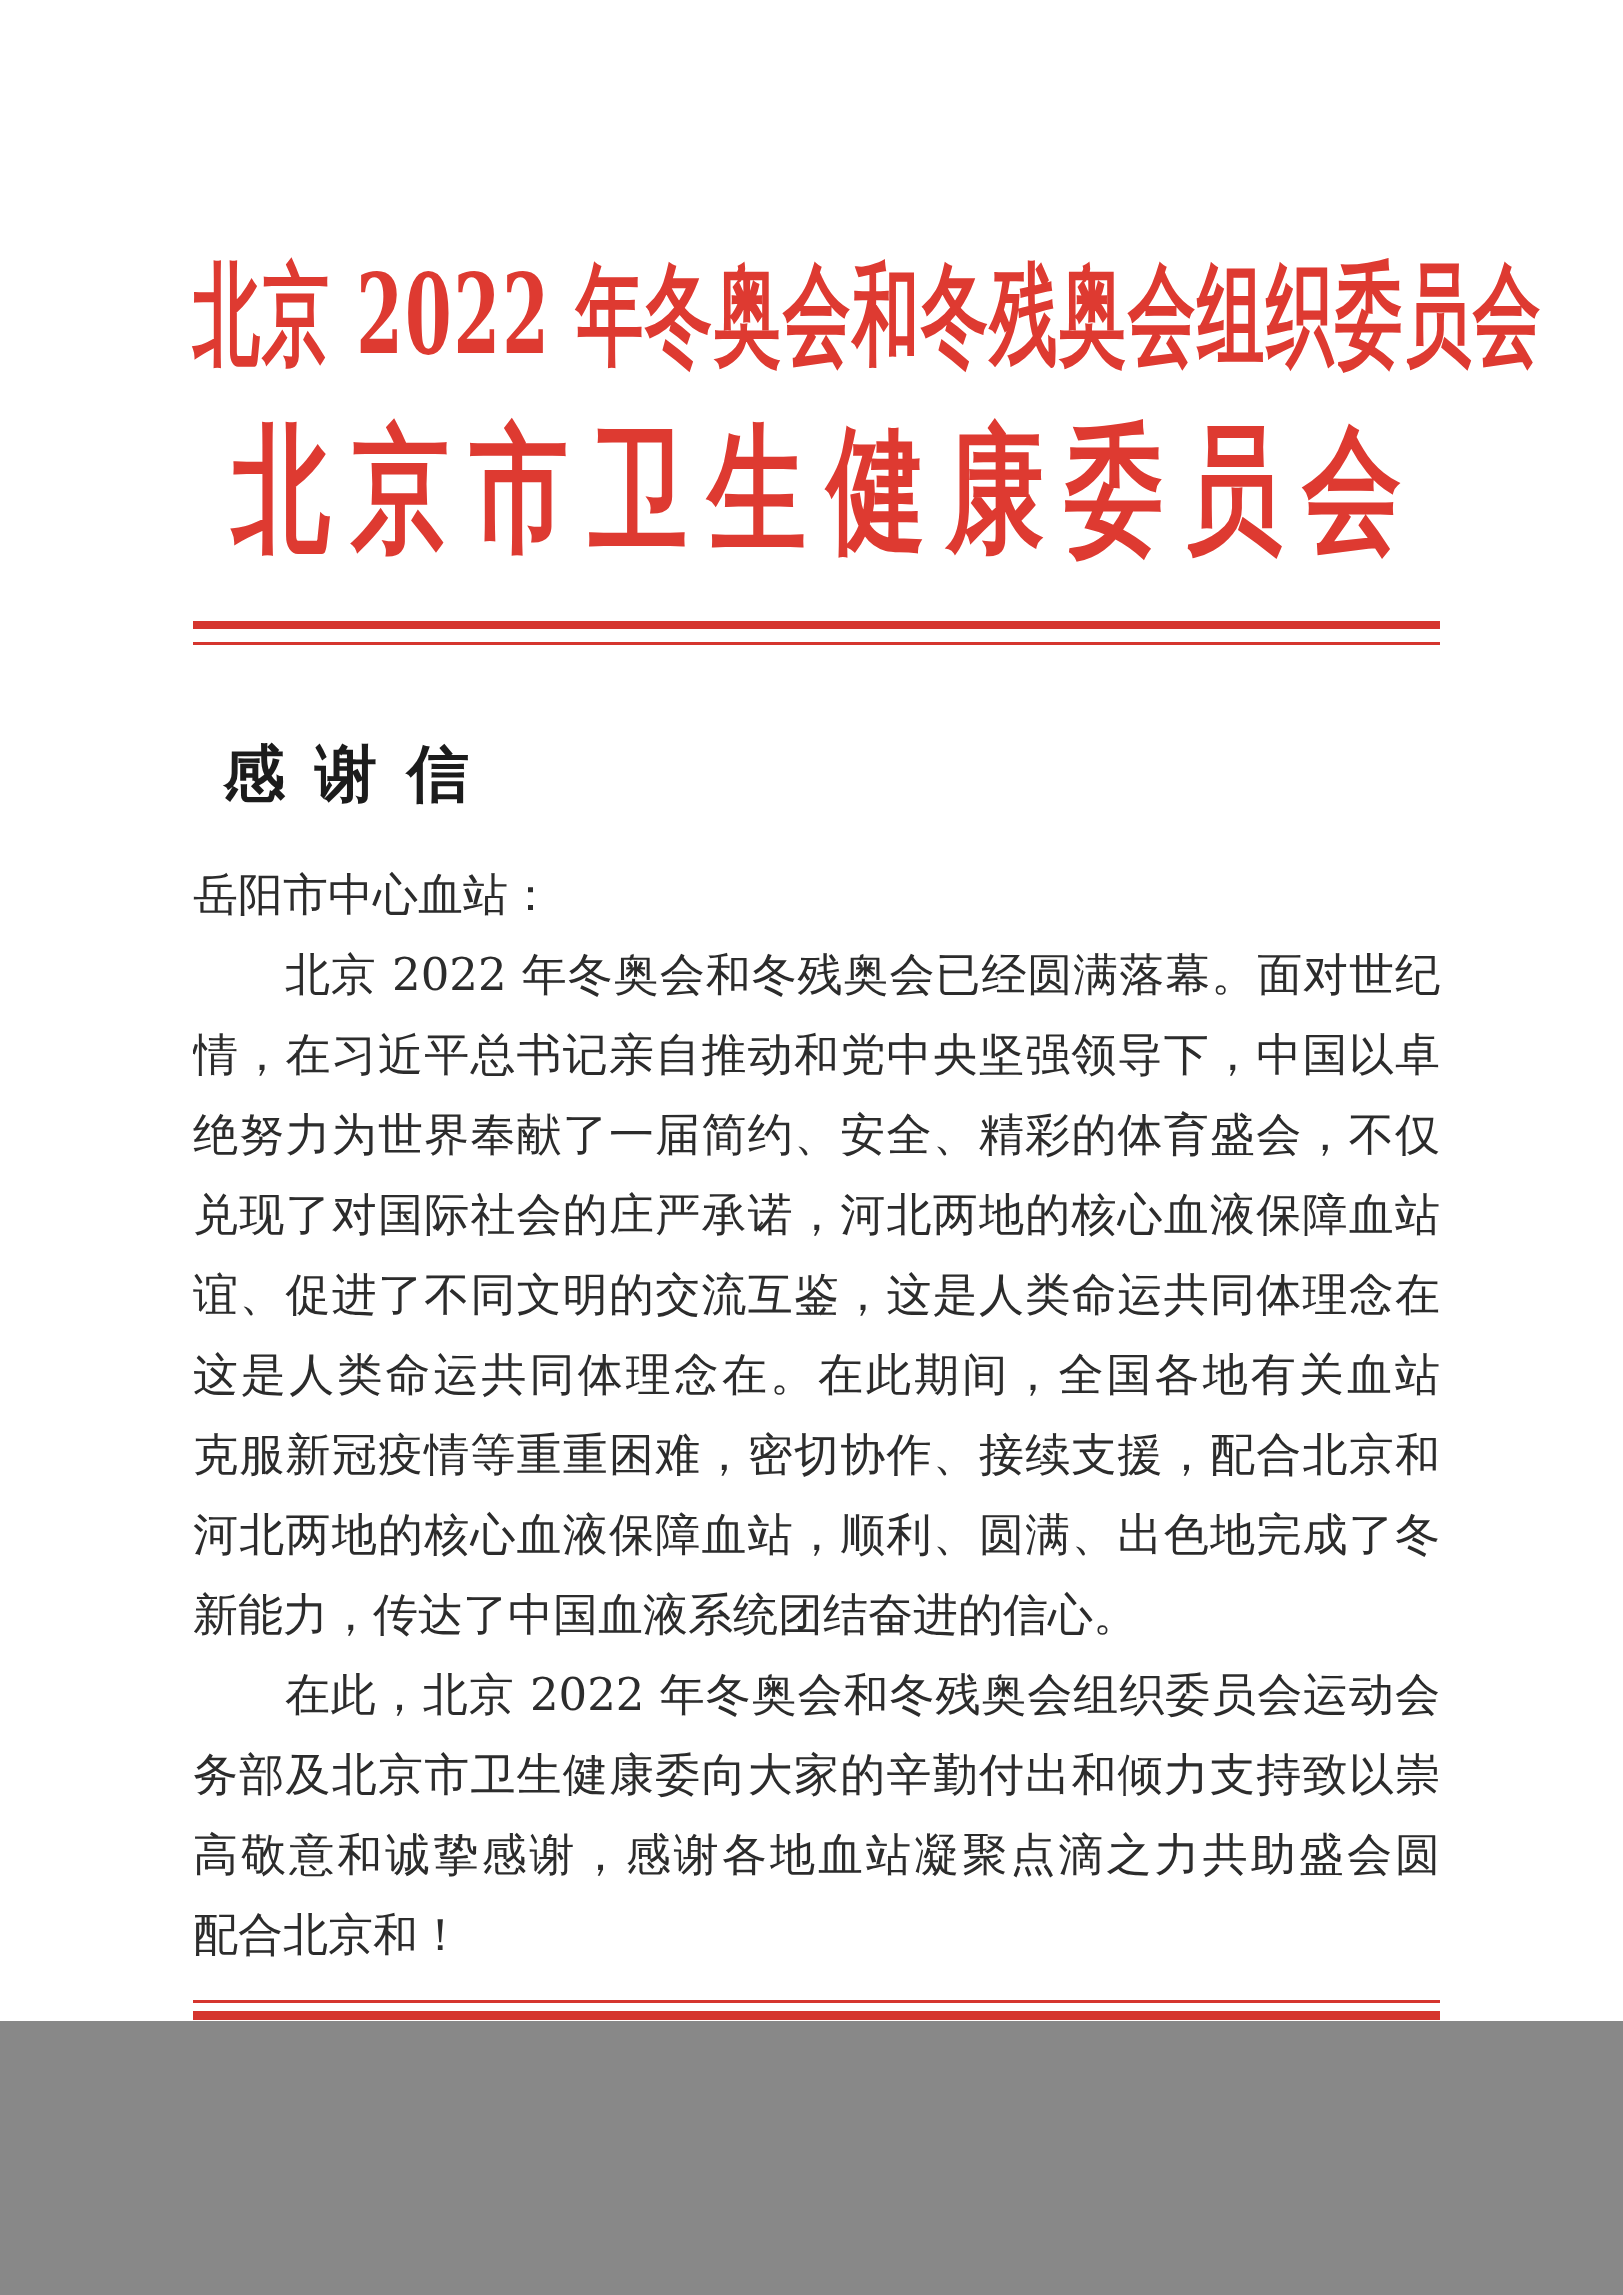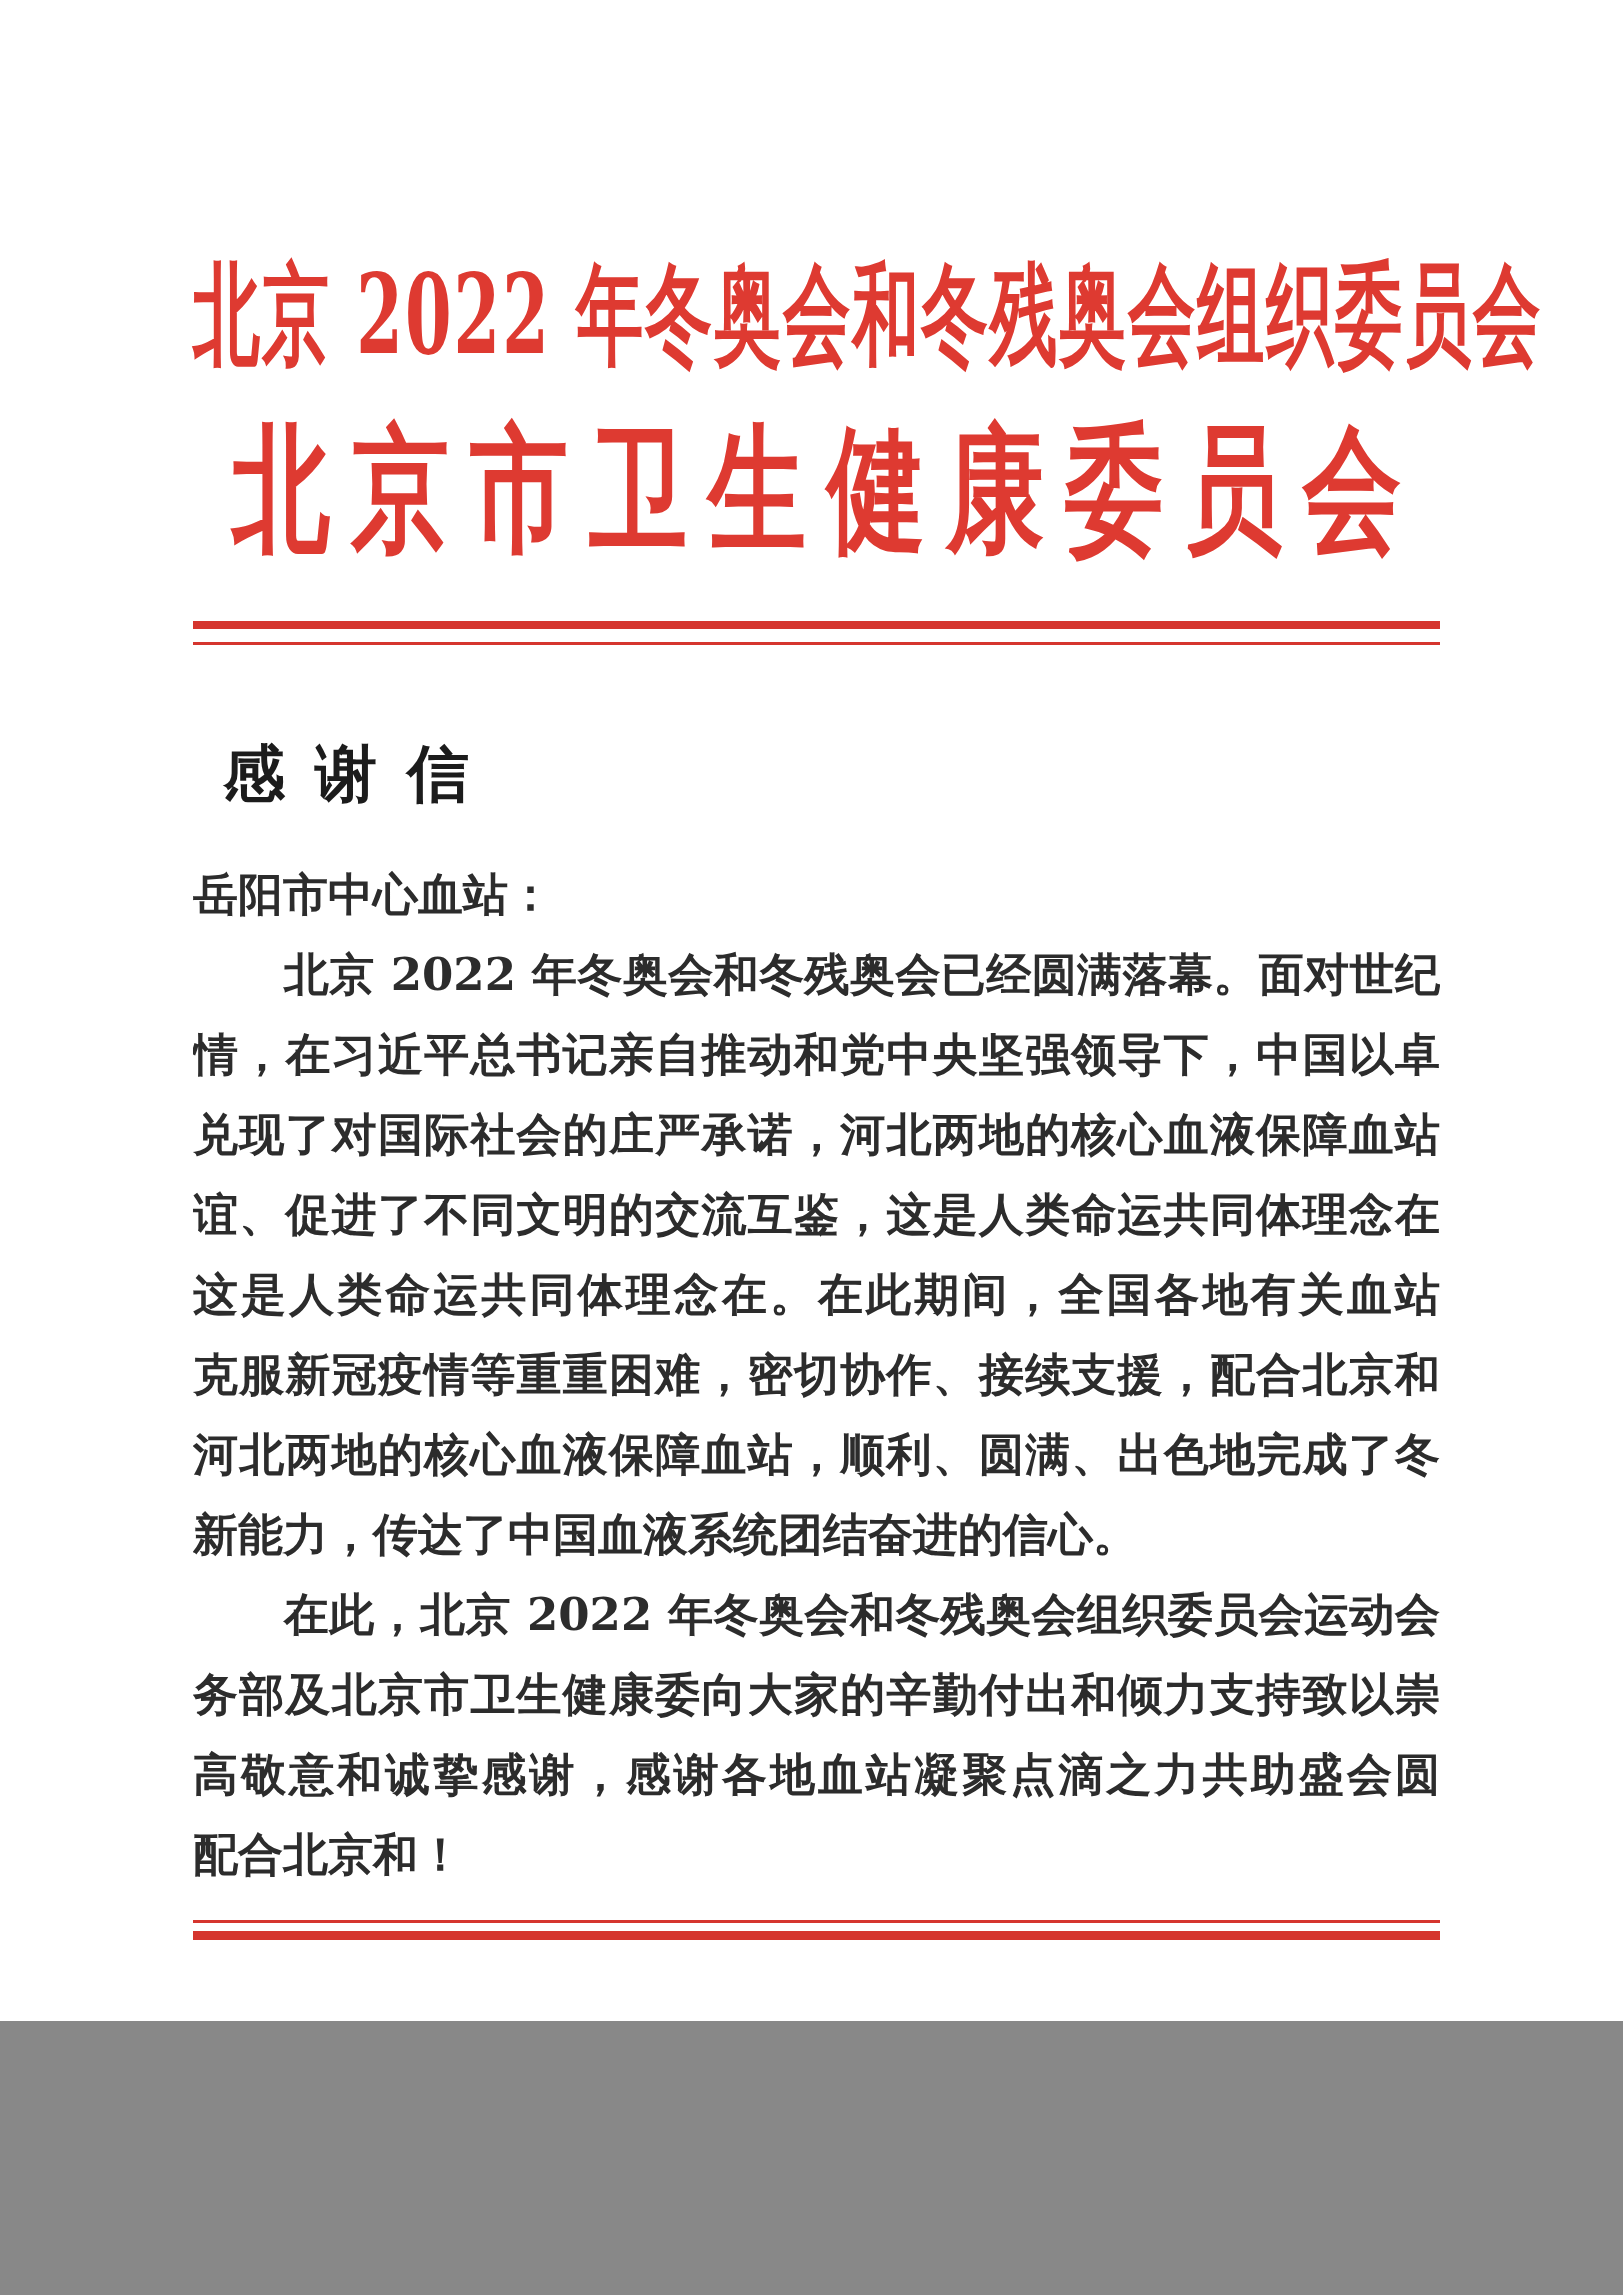--- a/index.html
+++ b/index.html
@@ -70,21 +70,20 @@
     letter-spacing: 30px;
     text-indent: 30px;
     color: var(--title-text, #1c1c1c);
   }
   
   .body-block {
     margin-top: 41px;
     font-size: 45px;
     line-height: 80px;
     color: var(--body-text, #2c2c2c);
-    font-weight: bold;
   }
   .body-line {
     height: 80px;
     text-align: justify;
     text-align-last: justify;
     overflow: hidden;
   }
   .body-line.no-just {
     text-align: left;
     text-align-last: left;
@@ -106,20 +105,21 @@
       <div class="bar-thin"></div>
     </div>
 
     <h1 class="letter-title">感谢信</h1>
 
     <div class="body-block">
       <div class="body-line no-just">岳阳市中心血站：</div>
       <div id="paragraphs">
           <div class="body-line">　　北京 2022 年冬奥会和冬残奥会已经圆满落幕。面对世纪疫</div>
           <div class="body-line">情，在习近平总书记亲自推动和党中央坚强领导下，中国以卓</div>
+          <div class="body-line">绝努力为世界奉献了一届简约、安全、精彩的体育盛会，不仅</div>
           <div class="body-line">兑现了对国际社会的庄严承诺，河北两地的核心血液保障血站</div>
           <div class="body-line">谊、促进了不同文明的交流互鉴，这是人类命运共同体理念在</div>
           <div class="body-line">这是人类命运共同体理念在。在此期间，全国各地有关血站</div>
           <div class="body-line">克服新冠疫情等重重困难，密切协作、接续支援，配合北京和</div>
           <div class="body-line">河北两地的核心血液保障血站，顺利、圆满、出色地完成了冬</div>
           <div class="body-line no-just">新能力，传达了中国血液系统团结奋进的信心。</div>
           <div class="body-line">　　在此，北京 2022 年冬奥会和冬残奥会组织委员会运动会服</div>
           <div class="body-line">务部及北京市卫生健康委向大家的辛勤付出和倾力支持致以崇</div>
           <div class="body-line">高敬意和诚挚感谢，感谢各地血站凝聚点滴之力共助盛会圆满、</div>
           <div class="body-line no-just">配合北京和！</div>

